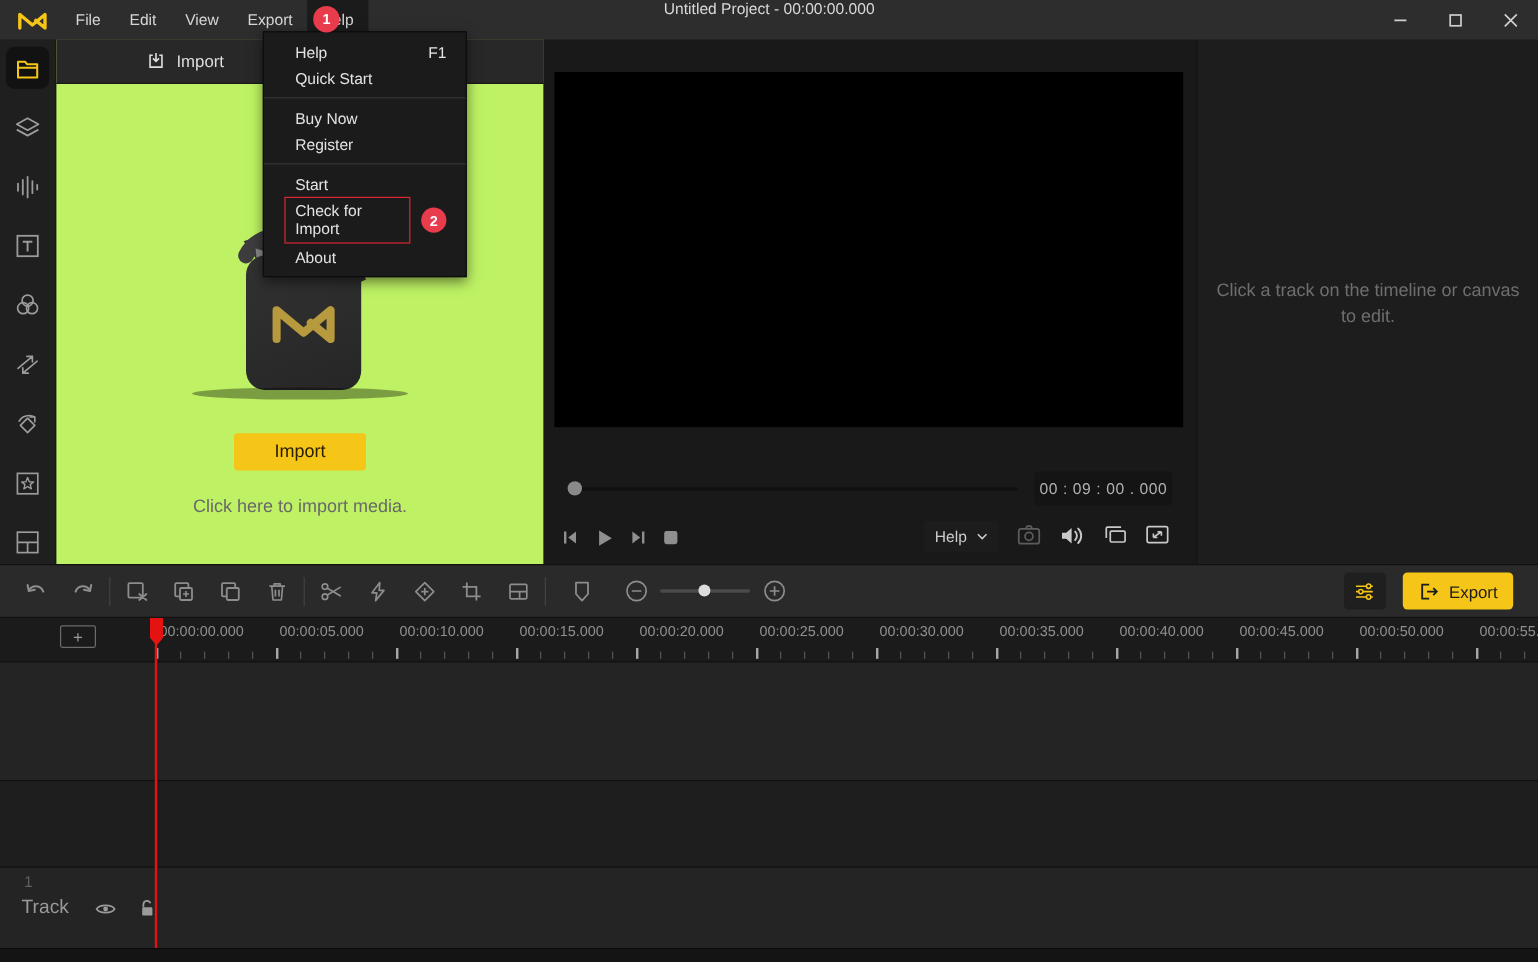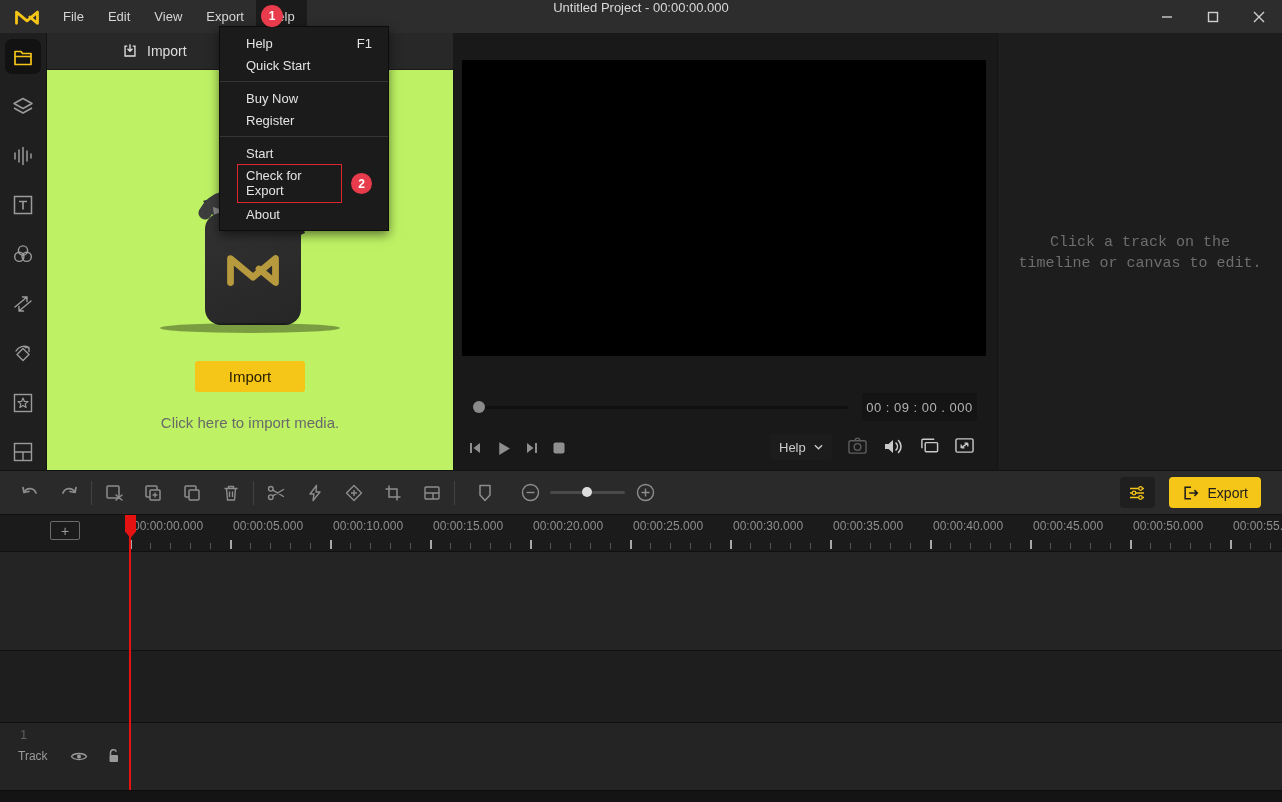--- a/index.html
+++ b/index.html
@@ -73,21 +73,21 @@
   .pb { color:#8f8f8f; margin-left:12px; display:flex; align-items:center; }
   .pb:first-child { margin-left:14px; }
   .full-select { position:absolute; left:317px; top:3px; width:62px; height:26px; background:#1c1c1c;
     border-radius:3px; color:#cccccc; font-size:13px; display:flex; align-items:center;
     justify-content:space-between; padding:0 9px; }
   .pv-ico { position:absolute; top:5px; color:#c9c9c9; }
   .pv-ico.dim { color:#5d5d5d; }
 
   
   .right-panel { position:absolute; left:997px; top:33px; width:285px; height:437px; background:#1d1d1d;
-    border-left:1px solid #141414;font-family:Liberation Mono, monospace; }
+    border-left:1px solid #141414; }
   .rp-msg { position:absolute; left:12px; top:199px; width:260px; text-align:center; color:#6e6e6e;
     font-size:15px; line-height:21px; }
 
   
   .toolbar { position:absolute; left:0; top:470px; width:1282px; height:45px; background:#2a2a2a;
     border-top:1px solid #111; border-bottom:1px solid #111; display:flex; align-items:center; }
   .tb-ico { color:#8d8d8d; display:flex; align-items:center; justify-content:center; width:20px; }
   .tb-sep { width:1px; height:24px; background:#424242; margin:0 12px; }
   .tb-gap { margin-left:19px; }
   .zoom-slider { position:relative; width:75px; height:3px; background:#4a4a4a; border-radius:2px; margin:0 10px; }
@@ -106,21 +106,21 @@
   .ruler-label { position:absolute; top:4px; font-size:12px; color:#8f8f8f; white-space:nowrap; }
   .tick { position:absolute; background:#555; width:1px; height:6px; top:28px; }
   .tick.major { background:#a8a8a8; height:9px; top:25px; width:2px; }
   .row1 { position:absolute; left:0; top:36px; width:1282px; height:99px; background:#242424; border-top:1px solid #101010; }
   .row2 { position:absolute; left:0; top:135px; width:1282px; height:72px; background:#1e1e1e; border-top:1px solid #101010; }
   .row3 { position:absolute; left:0; top:207px; width:1282px; height:68px; background:#242424; border-top:1px solid #101010; }
   .hscroll { position:absolute; left:0; top:275px; width:1282px; height:12px; background:#141414; border-top:1px solid #0c0c0c; }
   .track-col-line { position:absolute; left:130px; top:36px; width:1px; height:239px; background:#161616; }
   .track-num { position:absolute; left:20px; top:212px; color:#5f5f5f; font-size:13px; }
   .track-head { position:absolute; left:18px; top:233px; display:flex; align-items:center; gap:22px;
-    color:#9a9a9a; font-size:12px; }
+    color:#9a9a9a; font-size:16px; }
   .playhead-line { position:absolute; left:129px; top:0; width:2px; height:275px;
     background:var(--playhead-red,#E51212); z-index:5; }
   .playhead-handle { position:absolute; left:125px; top:0; width:11px; height:23px;
     background:var(--playhead-red,#E51212); clip-path:polygon(0 0,100% 0,100% 72%,50% 100%,0 72%); z-index:6; }
 
   svg { display:block; }
 </style>
 </head>
 <body>
 
@@ -173,21 +173,21 @@
         <span>Buy Now</span>
       </div>
       <div class="menu-item">
         <span>Register</span>
       </div>
       <div class="menu-sep"></div>
       <div class="menu-item">
         <span>Start</span>
       </div>
       <div class="menu-item">
-        <span class="boxed">Check for Export</span>
+        <span class="boxed">Check for Import</span>
         <span class="badge inline">2</span>
       </div>
       <div class="menu-item">
         <span>About</span>
       </div>
     </div>
 
   <div class="sidebar">
     <div class="side-item selected">
       <svg width="22" height="22" viewBox="0 0 22 22">

